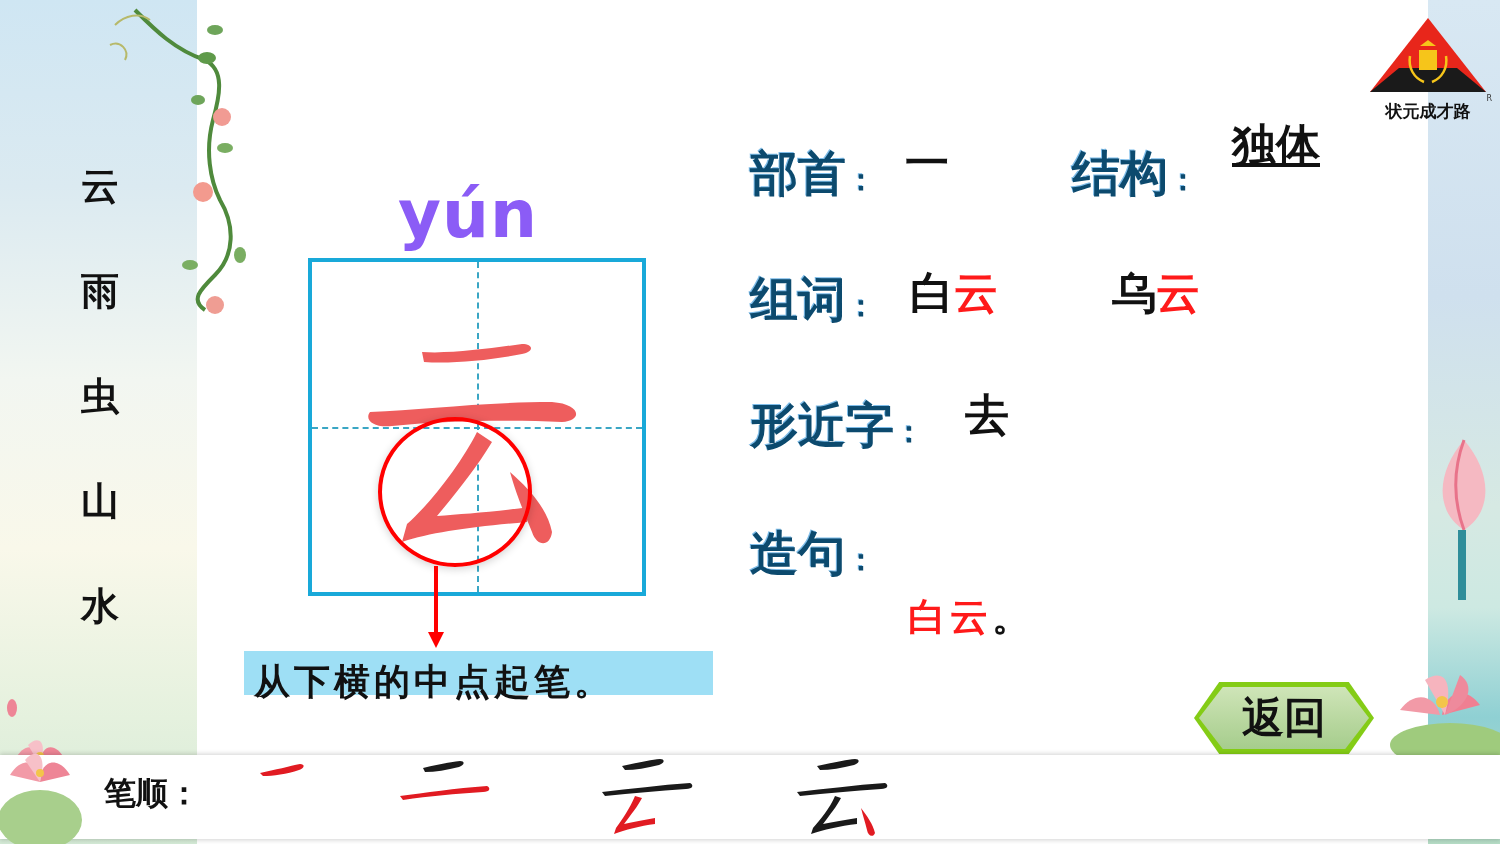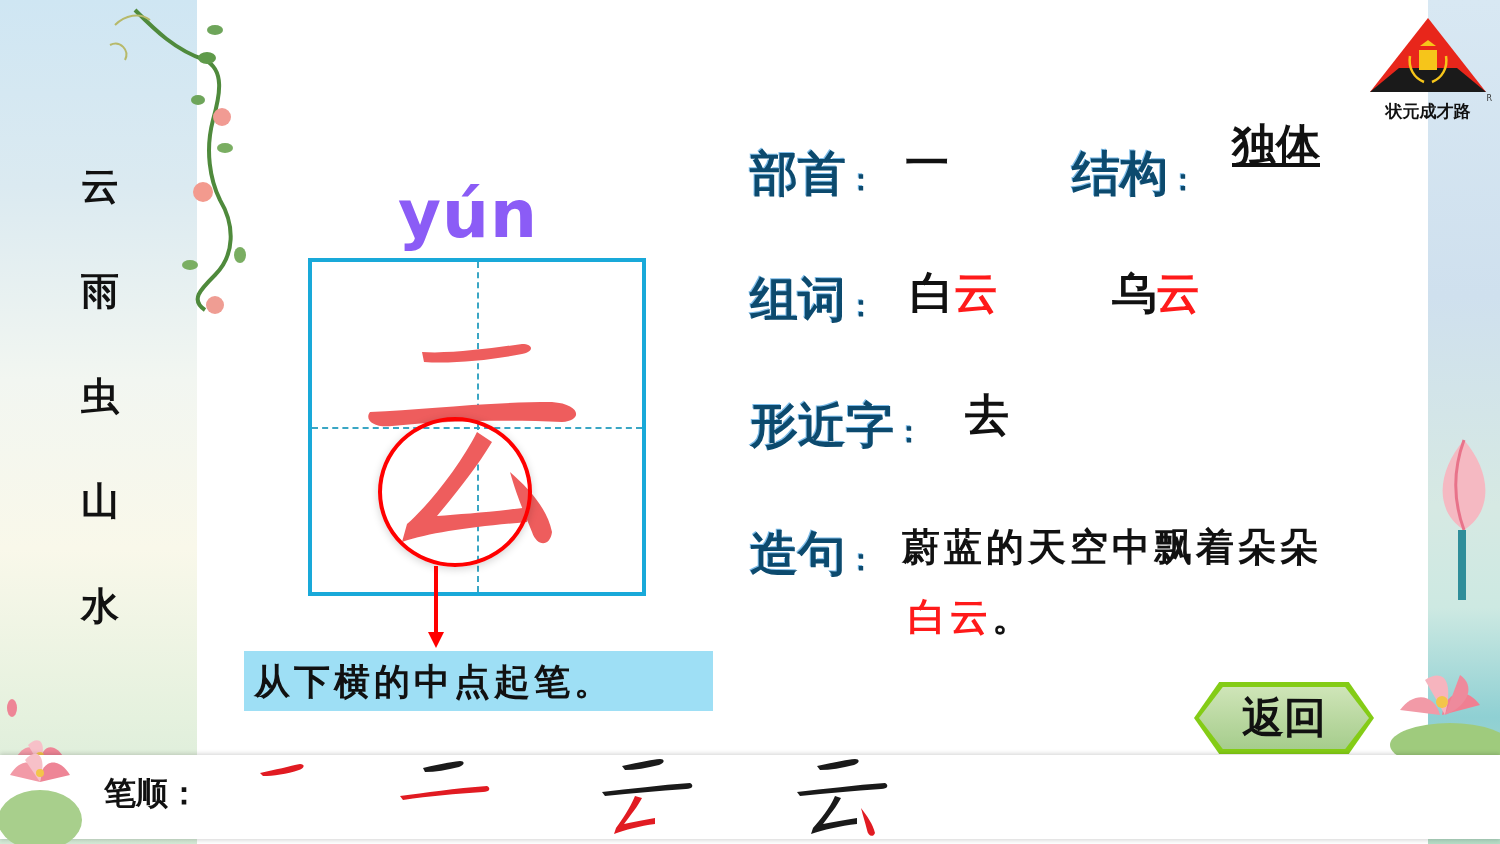--- a/index.html
+++ b/index.html
@@ -53,21 +53,21 @@
     position: absolute; left: 378px; top: 417px; width: 154px; height: 150px;
     border: 4px solid #ff0000; border-radius: 50%;
     box-shadow: 0 2px 8px rgba(0,0,0,0.18);
   }
   .arrow-line { position: absolute; left: 434px; top: 566px; width: 4px; height: 70px; background: #ff0000; }
   .arrow-head {
     position: absolute; left: 428px; top: 632px; width: 0; height: 0;
     border-left: 8px solid transparent; border-right: 8px solid transparent; border-top: 16px solid #ff0000;
   }
   .hint-box {
-    position: absolute; left: 244px; top: 651px; width: 469px; height: 60px;
+    position: absolute; left: 244px; top: 651px; width: 469px; height: 44px;
     background: #9edff5; padding-left: 10px;
     font-family: "DejaVu Serif", serif; font-size: 36px; font-weight: bold; color: #111; line-height: 60px; letter-spacing: 4px;
   }
   
   .label {
     position: absolute; font-family: "DejaVu Sans", sans-serif; font-weight: bold; font-size: 48px;
     color: #0c4a6e; text-shadow: 1px 1px 0 #fff, -1px -1px 0 #7fbde9;
   }
   .value {
     position: absolute; font-family: "DejaVu Serif", serif; font-weight: bold; font-size: 44px; color: #111;
@@ -186,21 +186,21 @@
 
 <div class="label" style="left:750px; top:394px;">
   <span>形近字</span><span style="font-size:30px;">：</span>
 </div>
 <div class="value" style="left:965px; top:386px;">去</div>
 
 <div class="label" style="left:750px; top:522px;">
   <span>造句</span><span style="font-size:30px;">：</span>
 </div>
 <div class="sentence">
-  <span>蔚蓝的天空中飘着朵朵</span><br><span class="red" style="margin-left:6px;">白云</span><span>。</span>
+  <br><span class="red" style="margin-left:6px;">白云</span><span>。</span>
 </div>
 
 <svg class="lotus" style="left:1380px; top:660px;" width="120" height="100" viewBox="0 0 120 100">
   <ellipse cx="70" cy="85" rx="60" ry="22" fill="#9fcb7d"></ellipse>
   <path d="M20 50 C35 30, 55 35, 60 55 Z" fill="#f29aa7"></path>
   <path d="M100 45 C85 25, 65 32, 62 55 Z" fill="#f07f92"></path>
   <path d="M45 20 C60 10, 75 15, 65 55 Z" fill="#f6b4be"></path>
   <path d="M80 15 C95 25, 90 45, 65 55 Z" fill="#ee8a9c"></path>
   <circle cx="62" cy="42" r="6" fill="#f3c54a"></circle>
 </svg>

